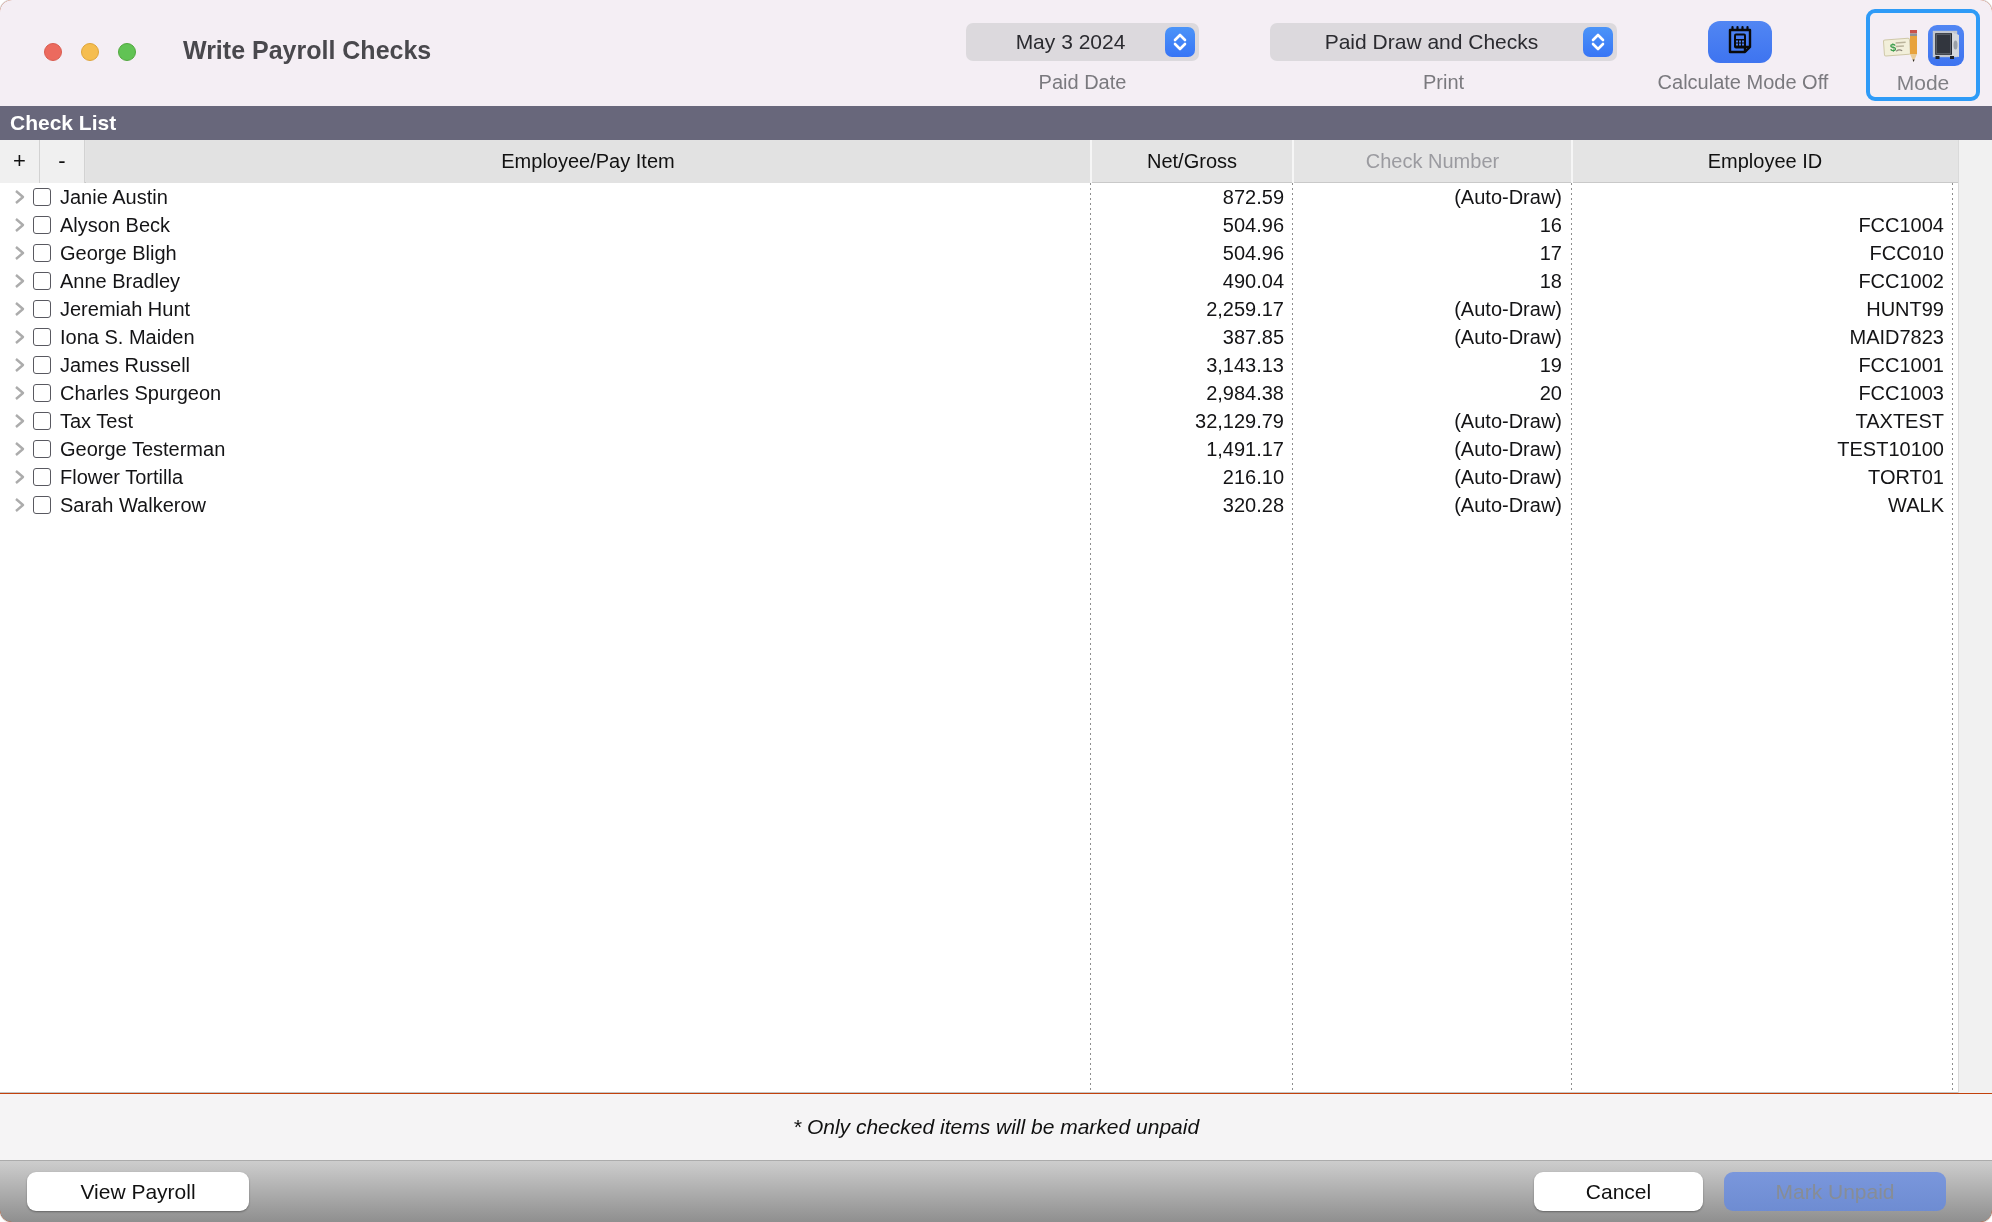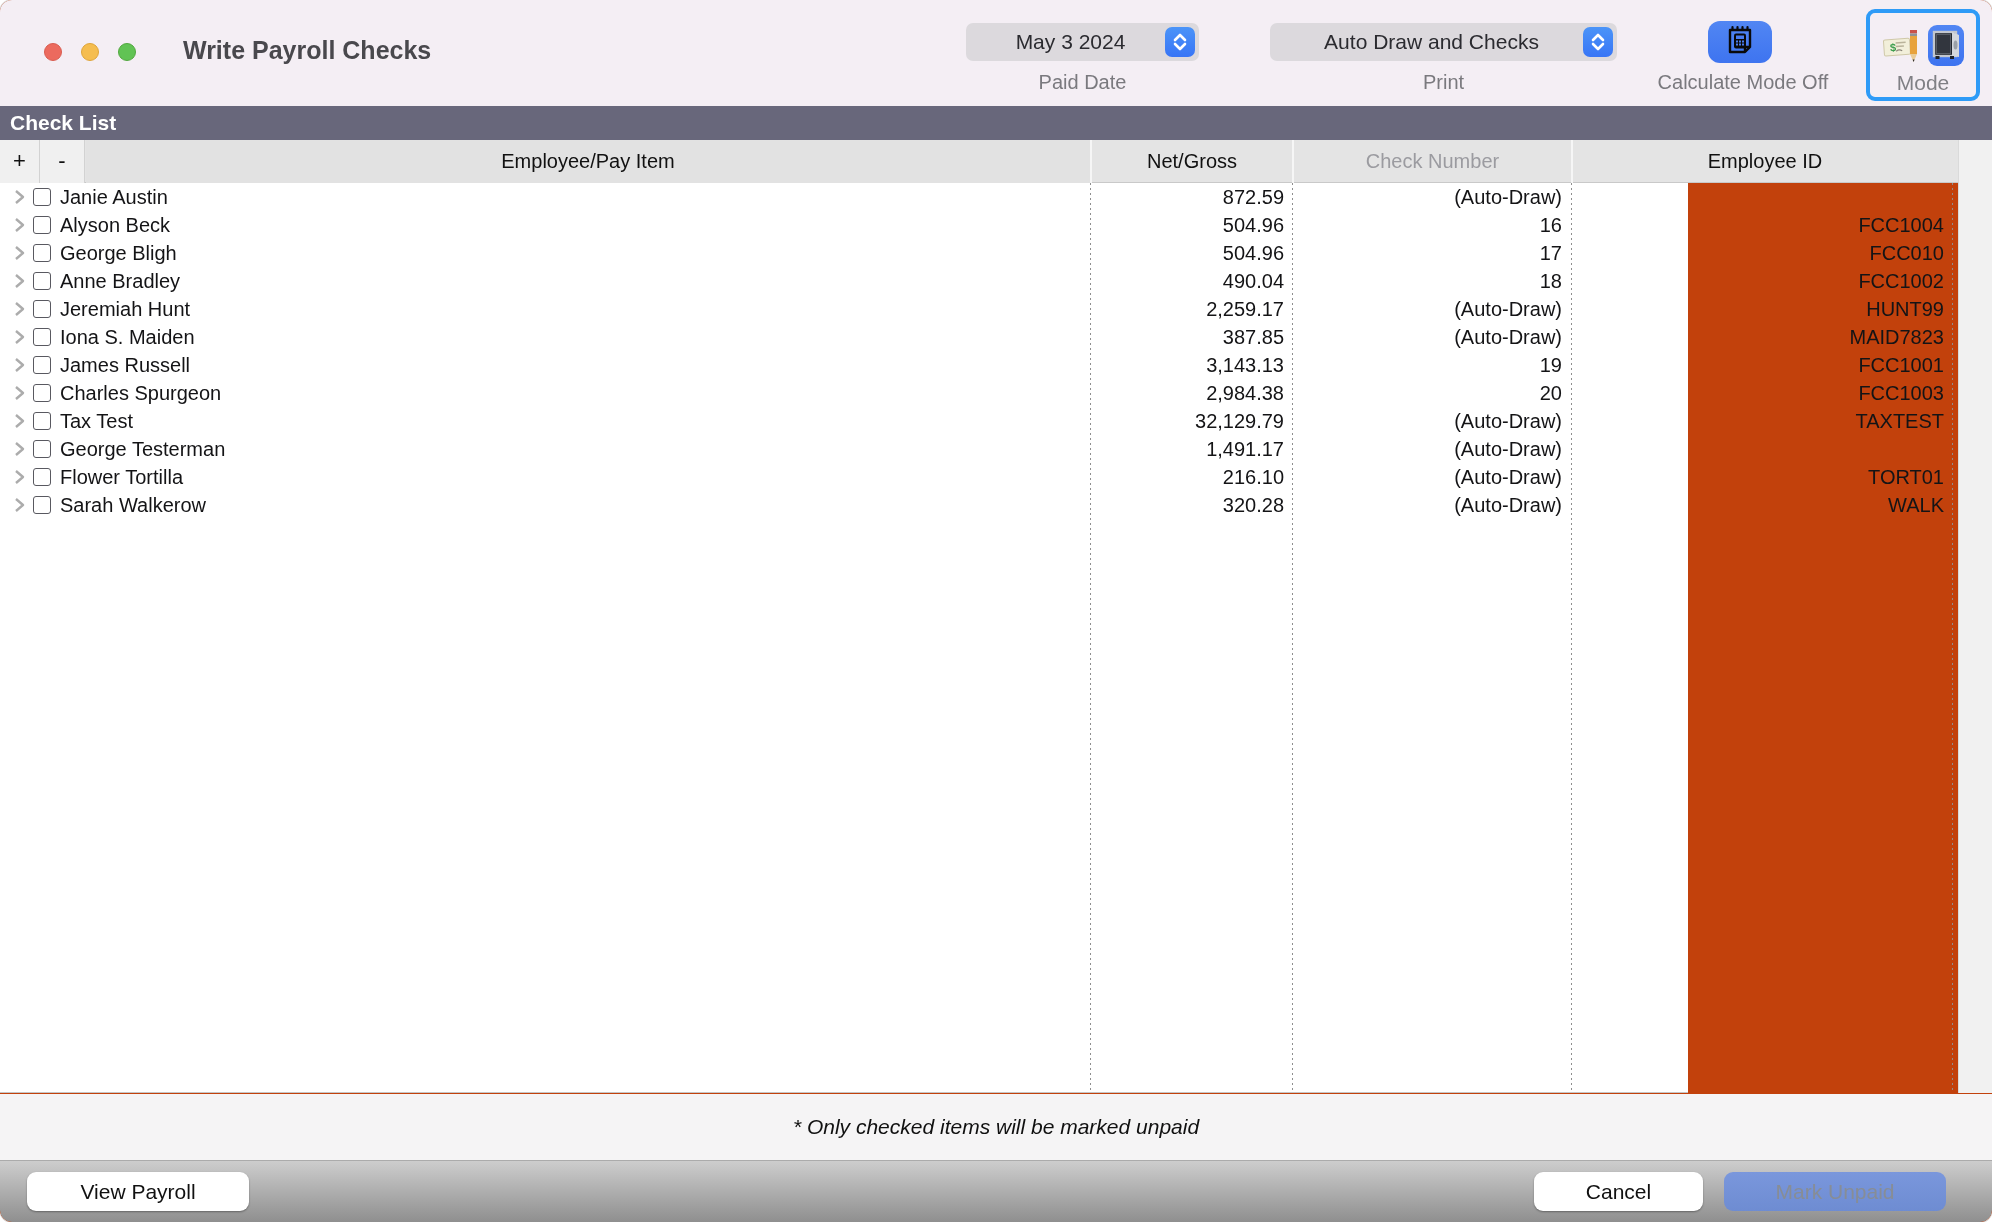--- a/index.html
+++ b/index.html
@@ -40,21 +40,21 @@
   .hcell{position:absolute;top:0;height:43px;line-height:42px;text-align:center;}
   .hbtn{position:absolute;top:0;height:43px;line-height:41px;text-align:center;background:#F0F0F0;border-right:1px solid #D2D2D2;font-size:22px;color:#111;cursor:default;}
   #plus-btn{left:0;width:40px;}
   #minus-btn{left:40px;width:45px;}
   #h-employee{left:86px;width:1004px;background:#E2E2E2;}
   #h-net{left:1090px;width:202px;border-left:2px solid #F6F6F6;}
   #h-check{left:1292px;width:279px;border-left:2px solid #F6F6F6;color:#9B9BA0;}
   #h-id{left:1571px;width:386px;border-left:2px solid #F6F6F6;}
 
   
-  .table-body{position:absolute;left:0;top:183px;width:1688px;height:910px;background:#fff;border-bottom:1px solid #C6C6C6;}
+  .table-body{position:absolute;left:0;top:183px;width:1992px;height:910px;background:#fff;border-bottom:1px solid #C6C6C6;}
   .vdash{position:absolute;top:0;width:1px;height:910px;background-image:repeating-linear-gradient(to bottom,#8E8E8E 0 2px,transparent 2px 5px);}
   .scroll-strip{position:absolute;left:1958px;top:140px;width:34px;height:953px;background:#F1F1F1;border-left:1px solid #DADADA;}
 
   .row{position:absolute;left:0;width:1992px;height:28px;font-size:20px;color:#141416;line-height:28px;}
   .chevron{position:absolute;left:10px;top:0;width:18px;height:28px;display:flex;align-items:center;justify-content:center;}
   .cbx{position:absolute;left:33px;top:5px;width:18px;height:18px;border:1.6px solid #595960;border-radius:3px;background:#fff;}
   .cell{position:absolute;top:0;white-space:nowrap;}
   .cell.name{left:60px;}
   .cell.net{left:1090px;width:194px;text-align:right;}
   .cell.chk{left:1292px;width:270px;text-align:right;}
@@ -85,21 +85,21 @@
       <span class="stepper">
         <svg width="24" height="24" viewBox="0 0 24 24">
             <path d="M7 10 L12 5 L17 10" fill="none" stroke="#fff" stroke-width="2.6" stroke-linecap="round" stroke-linejoin="round"></path>
             <path d="M7 14 L12 19 L17 14" fill="none" stroke="#fff" stroke-width="2.6" stroke-linecap="round" stroke-linejoin="round"></path>
           </svg>
       </span>
     </div>
     <div class="popup-label" id="paid-date-label">Paid Date</div>
 
     <div class="popup" id="print-popup">
-      <span class="ptext">Auto Draw and Checks</span>
+      <span class="ptext">Paid Draw and Checks</span>
       <span class="stepper">
         <svg width="24" height="24" viewBox="0 0 24 24">
             <path d="M7 10 L12 5 L17 10" fill="none" stroke="#fff" stroke-width="2.6" stroke-linecap="round" stroke-linejoin="round"></path>
             <path d="M7 14 L12 19 L17 14" fill="none" stroke="#fff" stroke-width="2.6" stroke-linecap="round" stroke-linejoin="round"></path>
           </svg>
       </span>
     </div>
     <div class="popup-label" id="print-label">Print</div>
 
     <div class="toolicon" id="calc-icon">
@@ -282,20 +282,21 @@
       <div class="row" style="top: 252px;">
     <span class="chevron">
       <svg width="14" height="16" viewBox="0 0 14 16">
             <path d="M4 2 L11 8 L4 14" fill="none" stroke="#ACACAC" stroke-width="2.4" stroke-linejoin="round"></path>
           </svg>
     </span>
     <span class="cbx"></span>
     <span class="cell name">George Testerman</span>
     <span class="cell net">1,491.17</span>
     <span class="cell chk">(Auto-Draw)</span>
+    <span class="cell eid">TEST10100</span>
   </div>
       <div class="row" style="top: 280px;">
     <span class="chevron">
       <svg width="14" height="16" viewBox="0 0 14 16">
             <path d="M4 2 L11 8 L4 14" fill="none" stroke="#ACACAC" stroke-width="2.4" stroke-linejoin="round"></path>
           </svg>
     </span>
     <span class="cbx"></span>
     <span class="cell name">Flower Tortilla</span>
     <span class="cell net">216.10</span>

